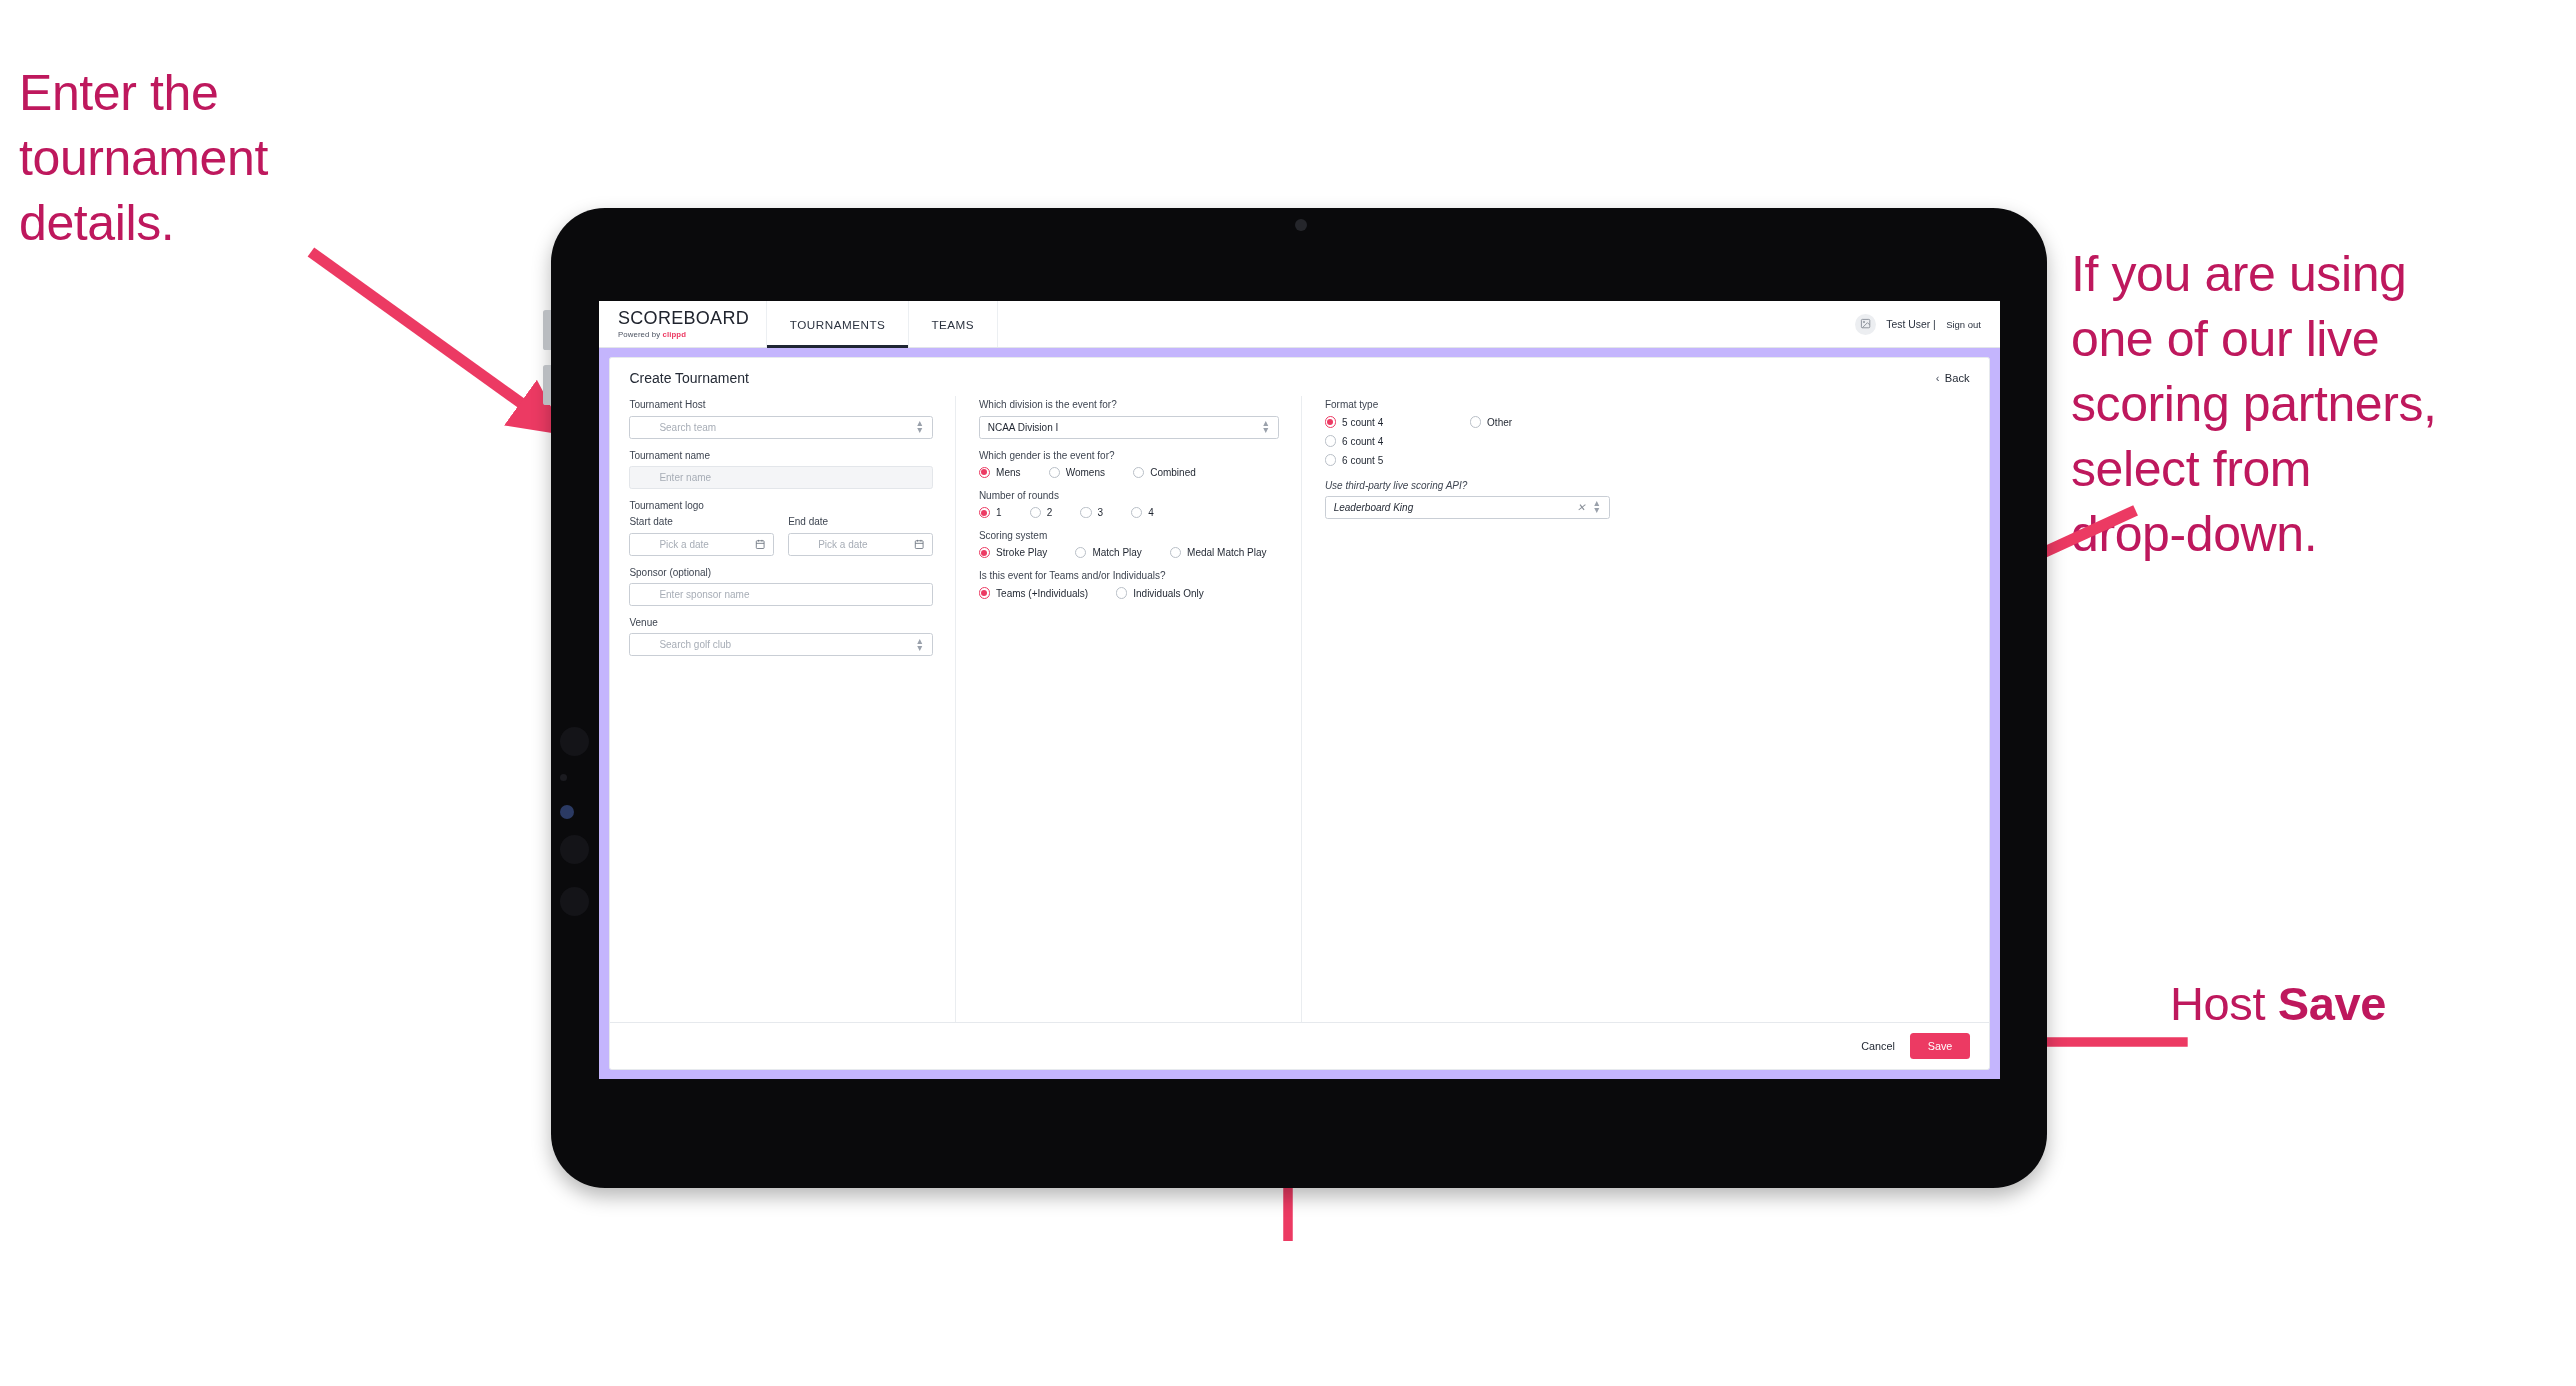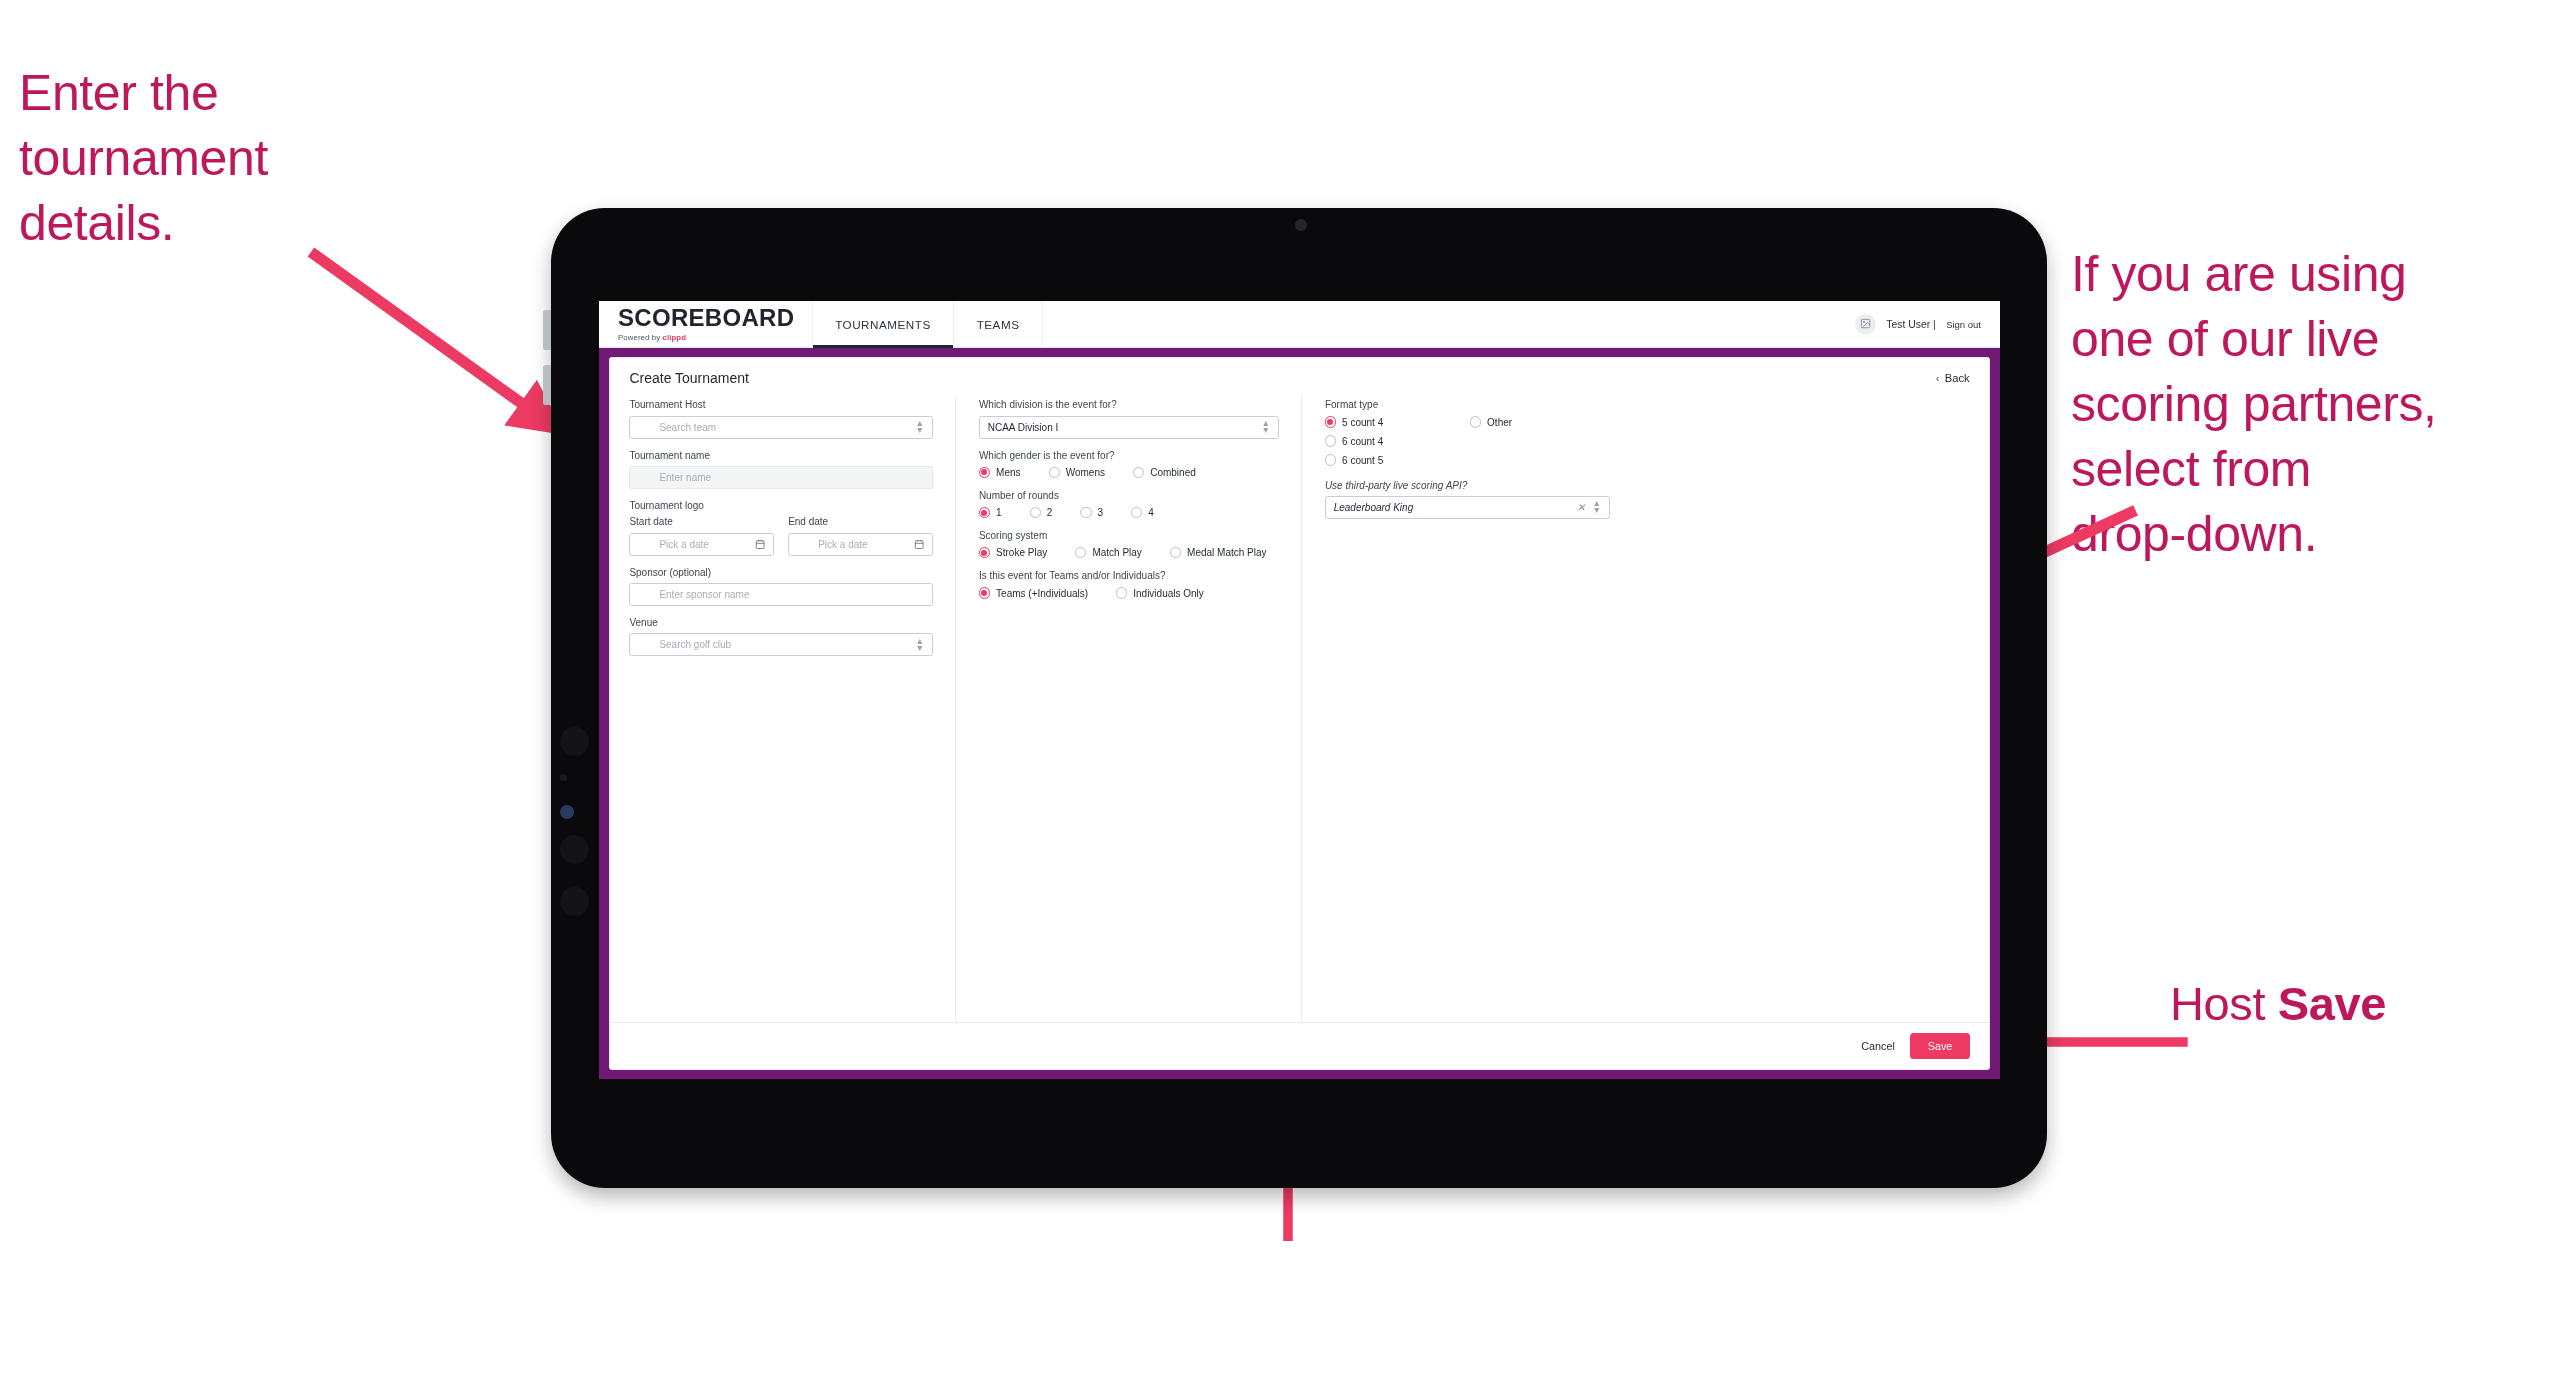--- a/index.html
+++ b/index.html
@@ -82,21 +82,21 @@
     display: flex; align-items: stretch;
     flex: 0 0 auto;
     position: relative;
   }
   #brand {
     display:flex; flex-direction:column; justify-content:center;
     padding: 0 17.3px 0 19px;
     border-right: 0.9px solid #eceff2;
   }
   #brand-name {
-    font-size: 24px; font-weight: 700; color:#20242e;
+    font-size: 18px; font-weight: 400; color:#20242e;
     letter-spacing: 0.3px; font-family:"Liberation Sans", sans-serif;
     line-height: 1;
   }
   #brand-sub { font-size: 7.8px; color:#4b5260; margin-top:2.6px; letter-spacing:0.1px;}
   #brand-sub .pink { color:#ec3a63; font-weight:700; }
   .navtab {
     display:flex; align-items:center; justify-content:center;
     padding: 0 22.5px;
     font-size: 11.7px; color:#2c3340; letter-spacing: 0.5px;
     border-right: 0.9px solid #eceff2;
@@ -114,21 +114,21 @@
   #avatar {
     width: 21px; height: 21px; border-radius:50%;
     background:#eceef1; display:flex; align-items:center; justify-content:center;
     color:#8a9099;
   }
   #user-name { font-size: 10.4px; color:#2c3340; }
   #sign-out { font-size: 9.5px; color:#2c3340; cursor:pointer; }
 
   
   #page {
-    flex:1; background:#701a75;
+    flex:1; background:#c4b5fd;
     padding: 8.6px 10.4px 8.6px 10.4px;
     display:flex; flex-direction:column; min-height:0;
   }
   #card {
     background:#fff; border:0.9px solid #e6e9ed; border-radius:2.6px;
     flex:1; display:flex; flex-direction:column; min-height:0;
   }
   #card-top {
     display:flex; align-items:center; justify-content:space-between;
     padding: 12px 19px 10.4px 19px;

